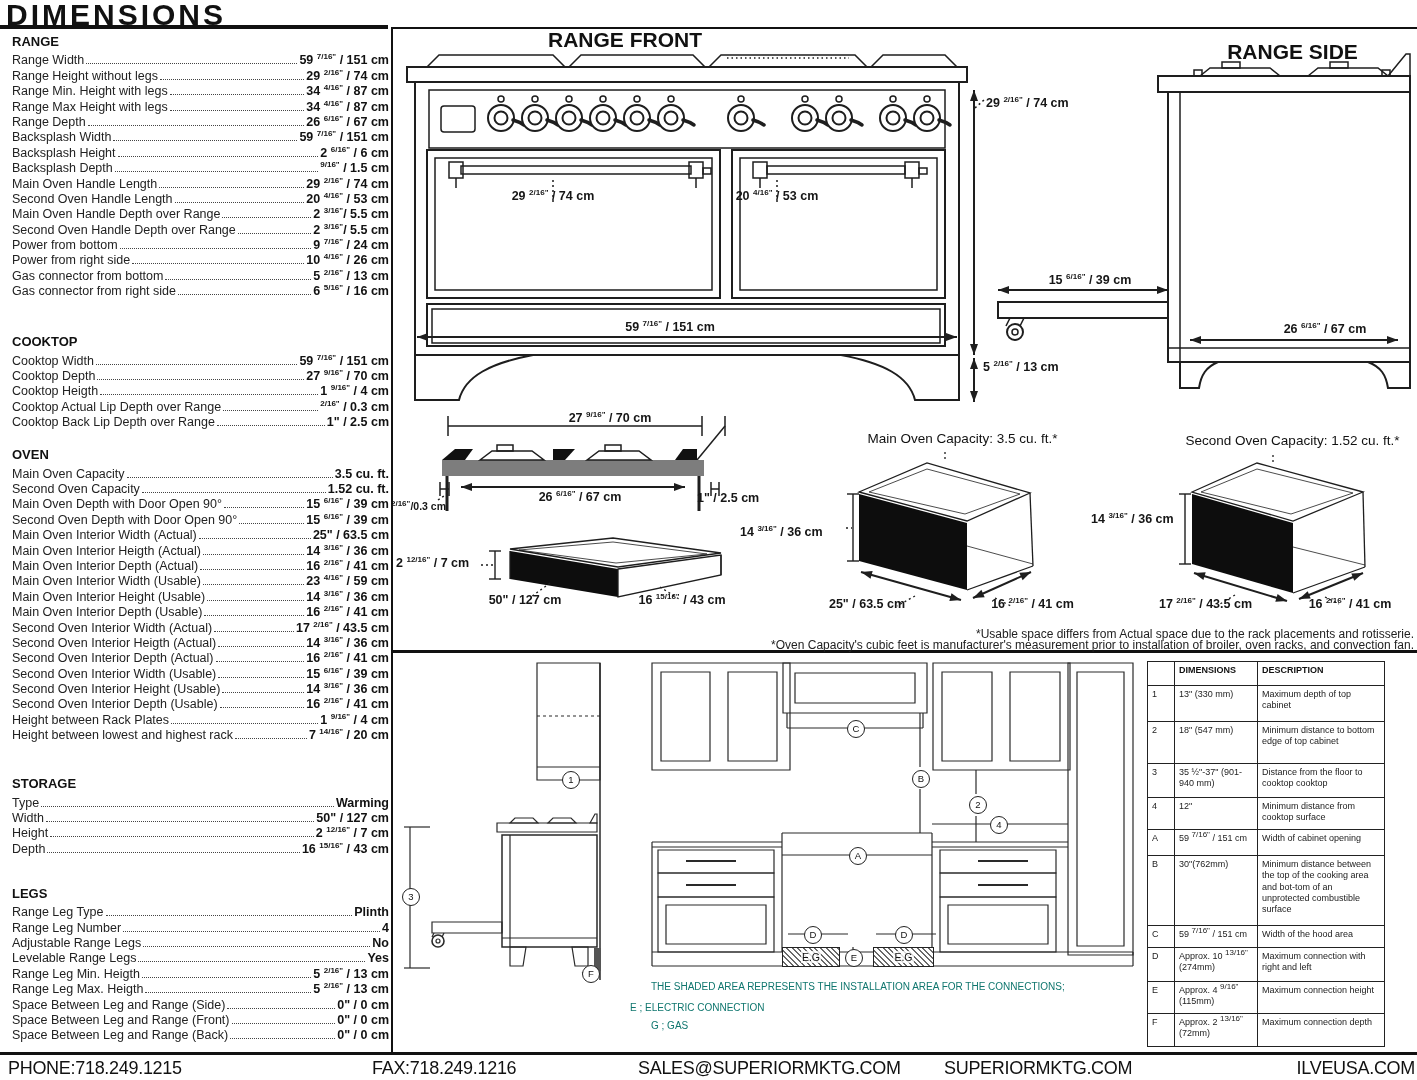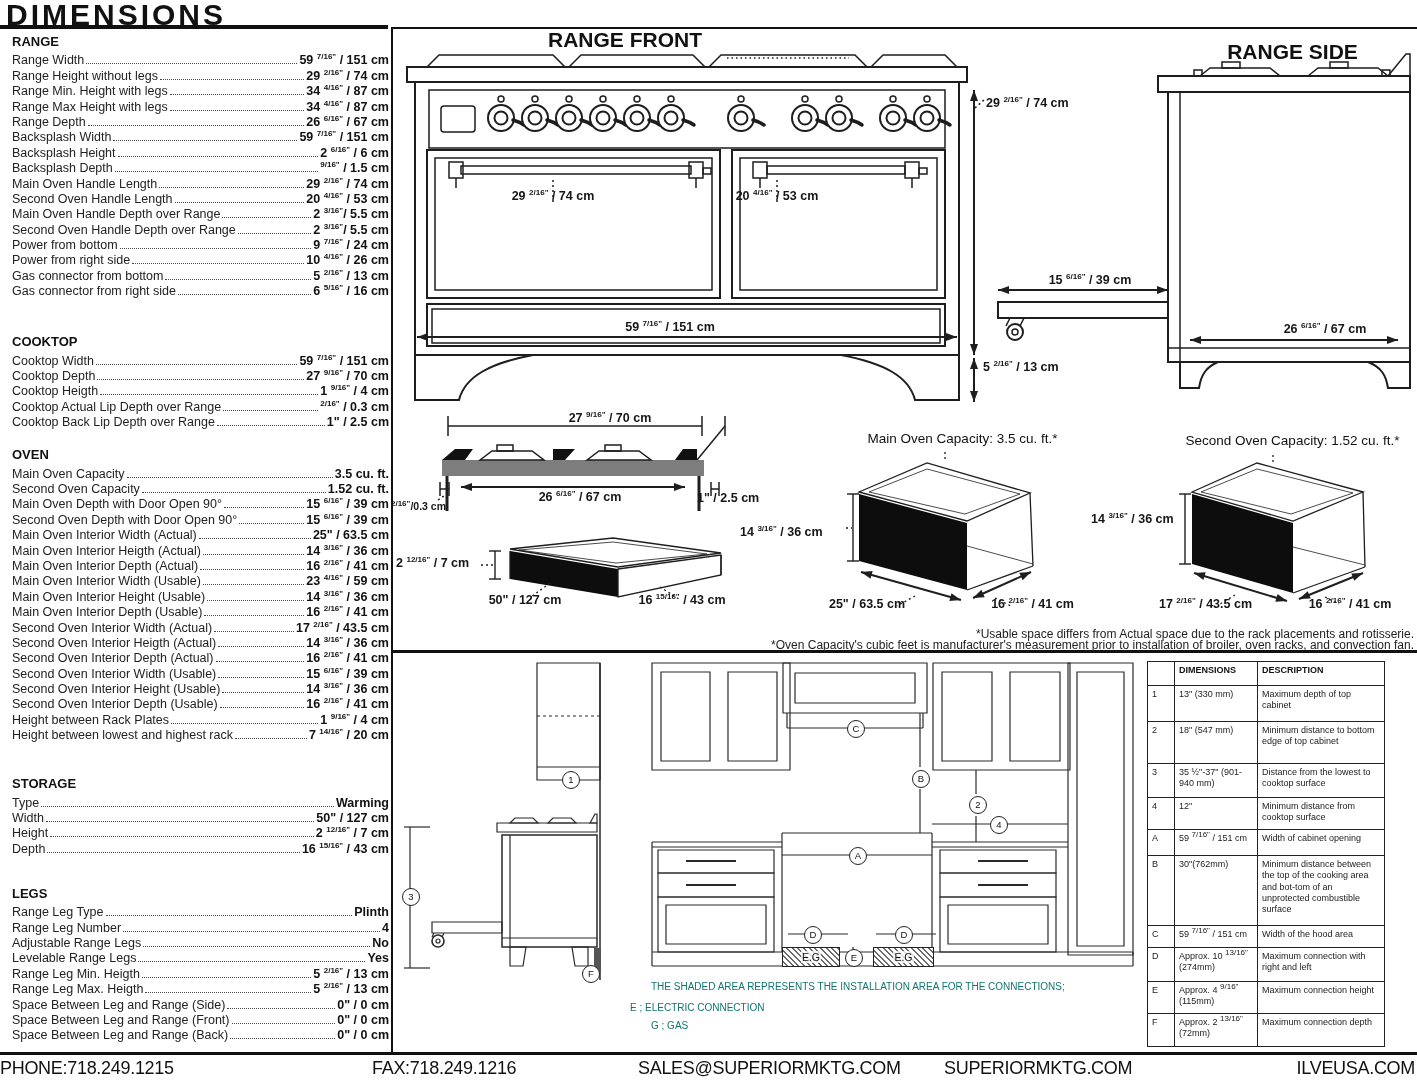--- a/index.html
+++ b/index.html
@@ -689,21 +689,21 @@
         <td class="ds">Maximum depth of top cabinet</td>
       </tr>
       <tr style="height: 42px;">
         <td class="k">2</td>
         <td class="d">18" (547 mm)</td>
         <td class="ds">Minimum distance to bottom edge of top cabinet</td>
       </tr>
       <tr style="height: 34px;">
         <td class="k">3</td>
         <td class="d">35 ½"-37" (901-940 mm)</td>
-        <td class="ds">Distance from the lowest to cooktop surface</td>
+        <td class="ds">Distance from the floor to cooktop cooktop</td>
       </tr>
       <tr style="height: 32px;">
         <td class="k">4</td>
         <td class="d">12"</td>
         <td class="ds">Minimum distance from cooktop surface</td>
       </tr>
       <tr style="height: 26px;">
         <td class="k">A</td>
         <td class="d">59 <sup>7/16"</sup> / 151 cm</td>
         <td class="ds">Width of cabinet opening</td>
@@ -729,17 +729,17 @@
         <td class="ds">Maximum connection height</td>
       </tr>
       <tr style="height: 33px;">
         <td class="k">F</td>
         <td class="d">Approx. 2 <sup>13/16"</sup> (72mm)</td>
         <td class="ds">Maximum connection depth</td>
       </tr>
     </tbody>
   </table>
 
-<div class="foot" style="left:0">PHONE:718.249.1215</div>
+<div class="foot" style="left:8px">PHONE:718.249.1215</div>
 <div class="foot" style="left:372px">FAX:718.249.1216</div>
 <div class="foot" style="left:638px">SALES@SUPERIORMKTG.COM</div>
 <div class="foot" style="left:944px">SUPERIORMKTG.COM</div>
 <div class="foot" style="right:2px">ILVEUSA.COM</div>
 
 </body></html>

